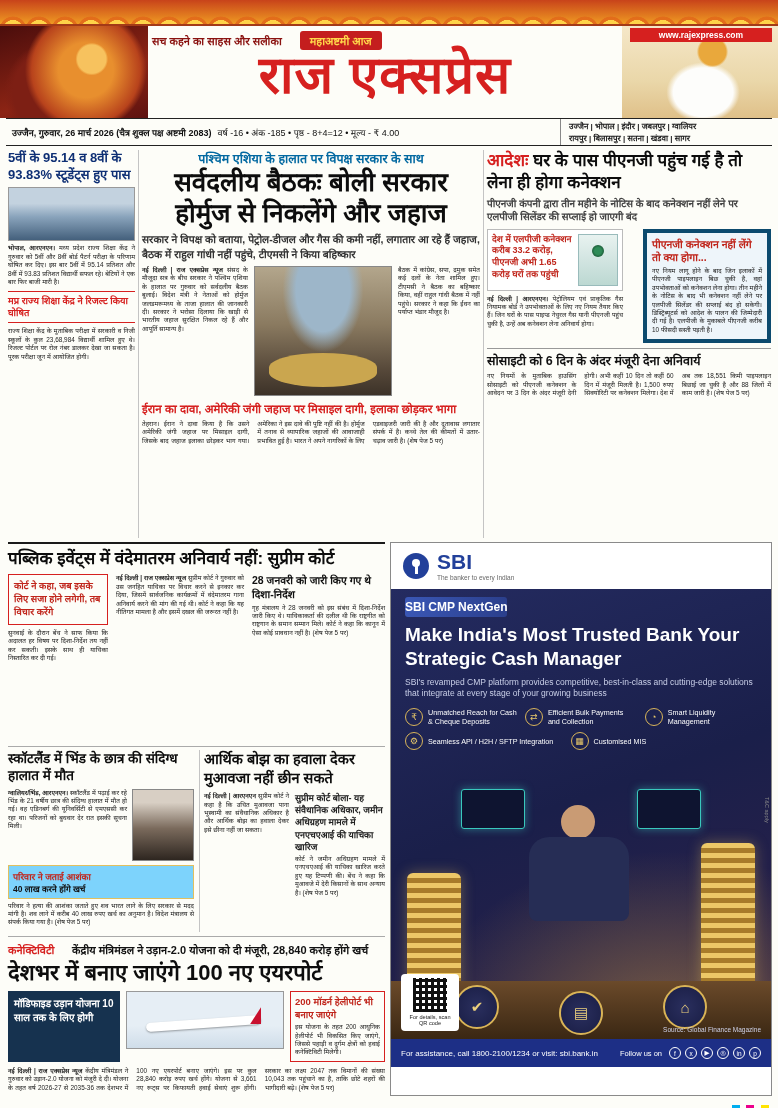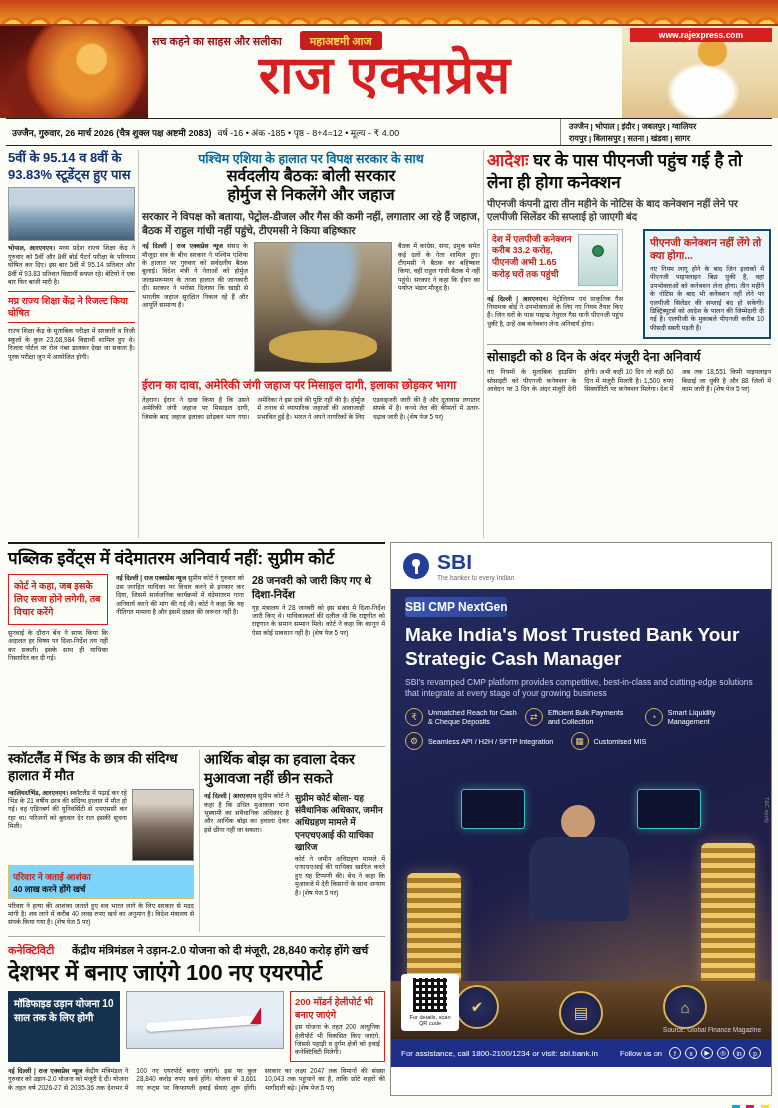--- a/index.html
+++ b/index.html
@@ -46,41 +46,41 @@
 
   
   .res-head { color:#0e2f74; font-size:13px; font-weight:800; line-height:1.28; }
   .ph-students { margin-top:4px; width:100%; height:54px;
     background:linear-gradient(180deg,#c3d2df 0 30%,#8aa4bc 55%,#44607c); border:1px solid #999; }
   .res-sub { color:#d6201f; font-weight:bold; font-size:9.5px; line-height:1.3;
     border-top:1px solid #d6201f; border-bottom:1px solid #d6201f; padding:3px 0; margin:4px 0; }
 
   
   .ap-kicker { color:#0369a1; font-weight:bold; font-size:12.5px; text-align:center; }
-  .ap-h { font-size:16px; font-weight:900; color:#0d0d0d; text-align:center; line-height:1.18; }
+  .ap-h { font-size:26px; font-weight:900; color:#0d0d0d; text-align:center; line-height:1.18; }
   .ap-sub { font-size:10.5px; font-weight:bold; color:#333; line-height:1.35; margin-top:4px; }
   .ph-meet { width:138px; height:130px; border:1px solid #888; position:relative;
     background:
       radial-gradient(ellipse at 50% 18%, #9db6c9 0 28%, transparent 42%),
       linear-gradient(180deg,#b3a68c 0%,#8a7a60 45%,#57493a 80%,#3c3228); }
   .ph-meet .mtable { position:absolute; bottom:8px; left:10%; width:80%; height:26%;
     background:#caa64f; border-radius:50%/44%; }
   .iran-h { color:#d6201f; font-weight:bold; font-size:11.5px; line-height:1.3; margin-top:6px; }
   .cols3 { column-count:3; column-gap:8px; margin-top:3px; }
 
   
   .png-h { font-size:17px; font-weight:900; color:#0d0d0d; line-height:1.28; }
   .png-h .kick { color:#d6201f; }
   .png-sub { font-size:10px; font-weight:bold; color:#444; line-height:1.35; margin-top:3px; }
   .statbox { border:1px solid #bbb; padding:4px; display:flex; gap:4px; background:#fff; }
   .statbox .txt { color:#c0261c; font-weight:bold; font-size:9px; line-height:1.3; flex:1; }
   .ph-stove { width:40px; height:52px; background:linear-gradient(180deg,#e8f2f0,#bcd8d2); border:1px solid #9bb; position:relative; }
   .ph-stove .flame { position:absolute; left:13px; top:10px; width:12px; height:12px; border-radius:50%;
     background:radial-gradient(circle,#2e8b57 0 40%,#1d5e3a 70%); }
-  .sidebox { background:#eef5fa; border:2px solid #0c4a6e; padding:5px; }
+  .sidebox { background:#eef5fa; border:4px solid #0c4a6e; padding:5px; }
   .sidebox .st { color:#c0261c; font-weight:bold; font-size:10.5px; line-height:1.25; margin-bottom:3px; }
   .png-sub2 { font-size:12.5px; font-weight:900; color:#111; border-top:1px solid #999; padding-top:3px; margin-top:5px; }
 
   
   .vm-h { font-size:17px; font-weight:900; color:#0d0d0d; line-height:1.25; }
   .quotebox { border:1.5px solid #d6201f; padding:5px; color:#c0261c; font-weight:bold; font-size:9.5px; line-height:1.35; }
   .vm-c3h { font-weight:900; font-size:10.5px; color:#111; line-height:1.3; margin-bottom:2px; }
 
   .sc-h { font-size:13.5px; font-weight:900; color:#0d0d0d; line-height:1.28; }
   .ph-portrait { width:62px; height:72px; border:1px solid #888;
@@ -231,21 +231,21 @@
         <p class="t6" style="margin-top:4px">
           <span class="dl">नई दिल्ली | आरएनएन।</span>
           <span>पेट्रोलियम एवं प्राकृतिक गैस नियामक बोर्ड ने उपभोक्ताओं के लिए नए नियम तैयार किए हैं। जिन घरों के पास पाइप्ड नेचुरल गैस यानी पीएनजी पहुंच चुकी है, उन्हें अब कनेक्शन लेना अनिवार्य होगा।</span>
         </p>
       </div>
       <div class="sidebox" style="flex:1">
         <div class="st">पीएनजी कनेक्शन नहीं लेंगे तो क्या होगा...</div>
         <p class="t6">नए नियम लागू होने के बाद जिन इलाकों में पीएनजी पाइपलाइन बिछ चुकी है, वहां उपभोक्ताओं को कनेक्शन लेना होगा। तीन महीने के नोटिस के बाद भी कनेक्शन नहीं लेने पर एलपीजी सिलेंडर की सप्लाई बंद हो सकेगी। डिस्ट्रिब्यूटर्स को आदेश के पालन की जिम्मेदारी दी गई है। एलपीजी के मुकाबले पीएनजी करीब 10 फीसदी सस्ती पड़ती है।</p>
       </div>
     </div>
-    <div class="png-sub2">सोसाइटी को 8 दिन के अंदर मंजूरी देना अनिवार्य</div>
+    <div class="png-sub2">सोसाइटी को 6 दिन के अंदर मंजूरी देना अनिवार्य</div>
     <p class="t6 cols3" style="height:86px">नए नियमों के मुताबिक हाउसिंग सोसाइटी को पीएनजी कनेक्शन के आवेदन पर 3 दिन के अंदर मंजूरी देनी होगी। अभी कहीं 10 दिन तो कहीं 60 दिन में मंजूरी मिलती है। 1,500 रुपए सिक्योरिटी पर कनेक्शन मिलेगा। देश में अब तक 18,551 किमी पाइपलाइन बिछाई जा चुकी है और 88 जिलों में काम जारी है। (शेष पेज 5 पर)</p>
   </div>
 
   <div class="abs hr2" style="left:8px;top:542px;width:377px"></div>
 
   <div class="abs" style="left:8px;top:548px;width:377px;height:194px">
     <div class="vm-h">पब्लिक इवेंट्स में वंदेमातरम अनिवार्य नहीं: सुप्रीम कोर्ट</div>
     <div style="display:flex;gap:8px;margin-top:5px">
       <div style="width:100px">
         <div class="quotebox">कोर्ट ने कहा, जब इसके लिए सजा होने लगेगी, तब विचार करेंगे</div>

